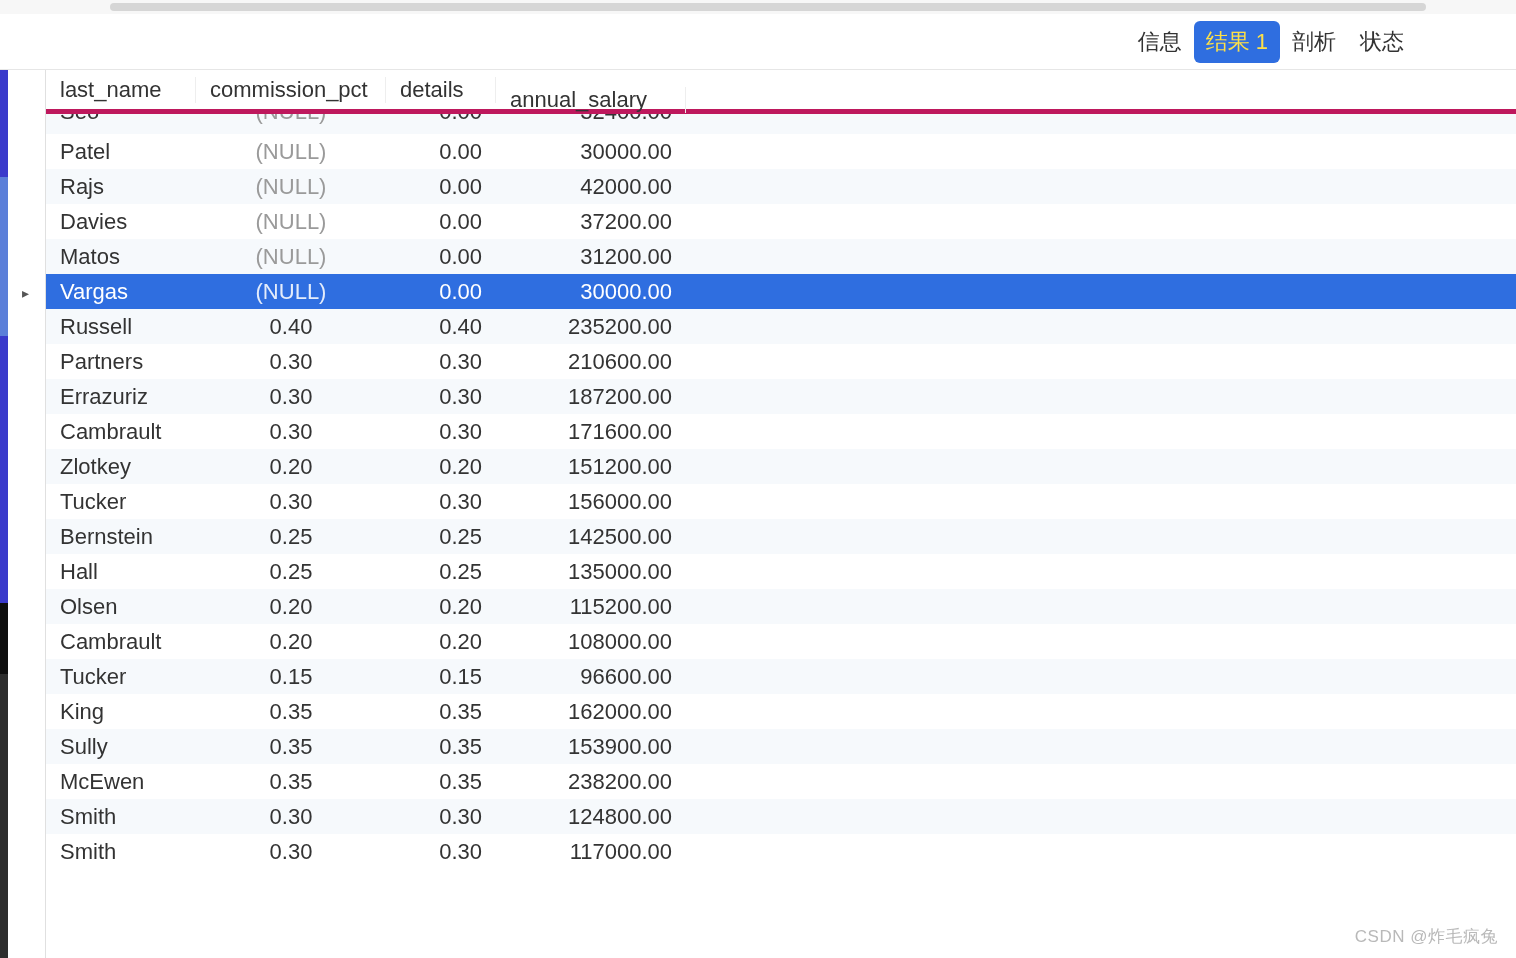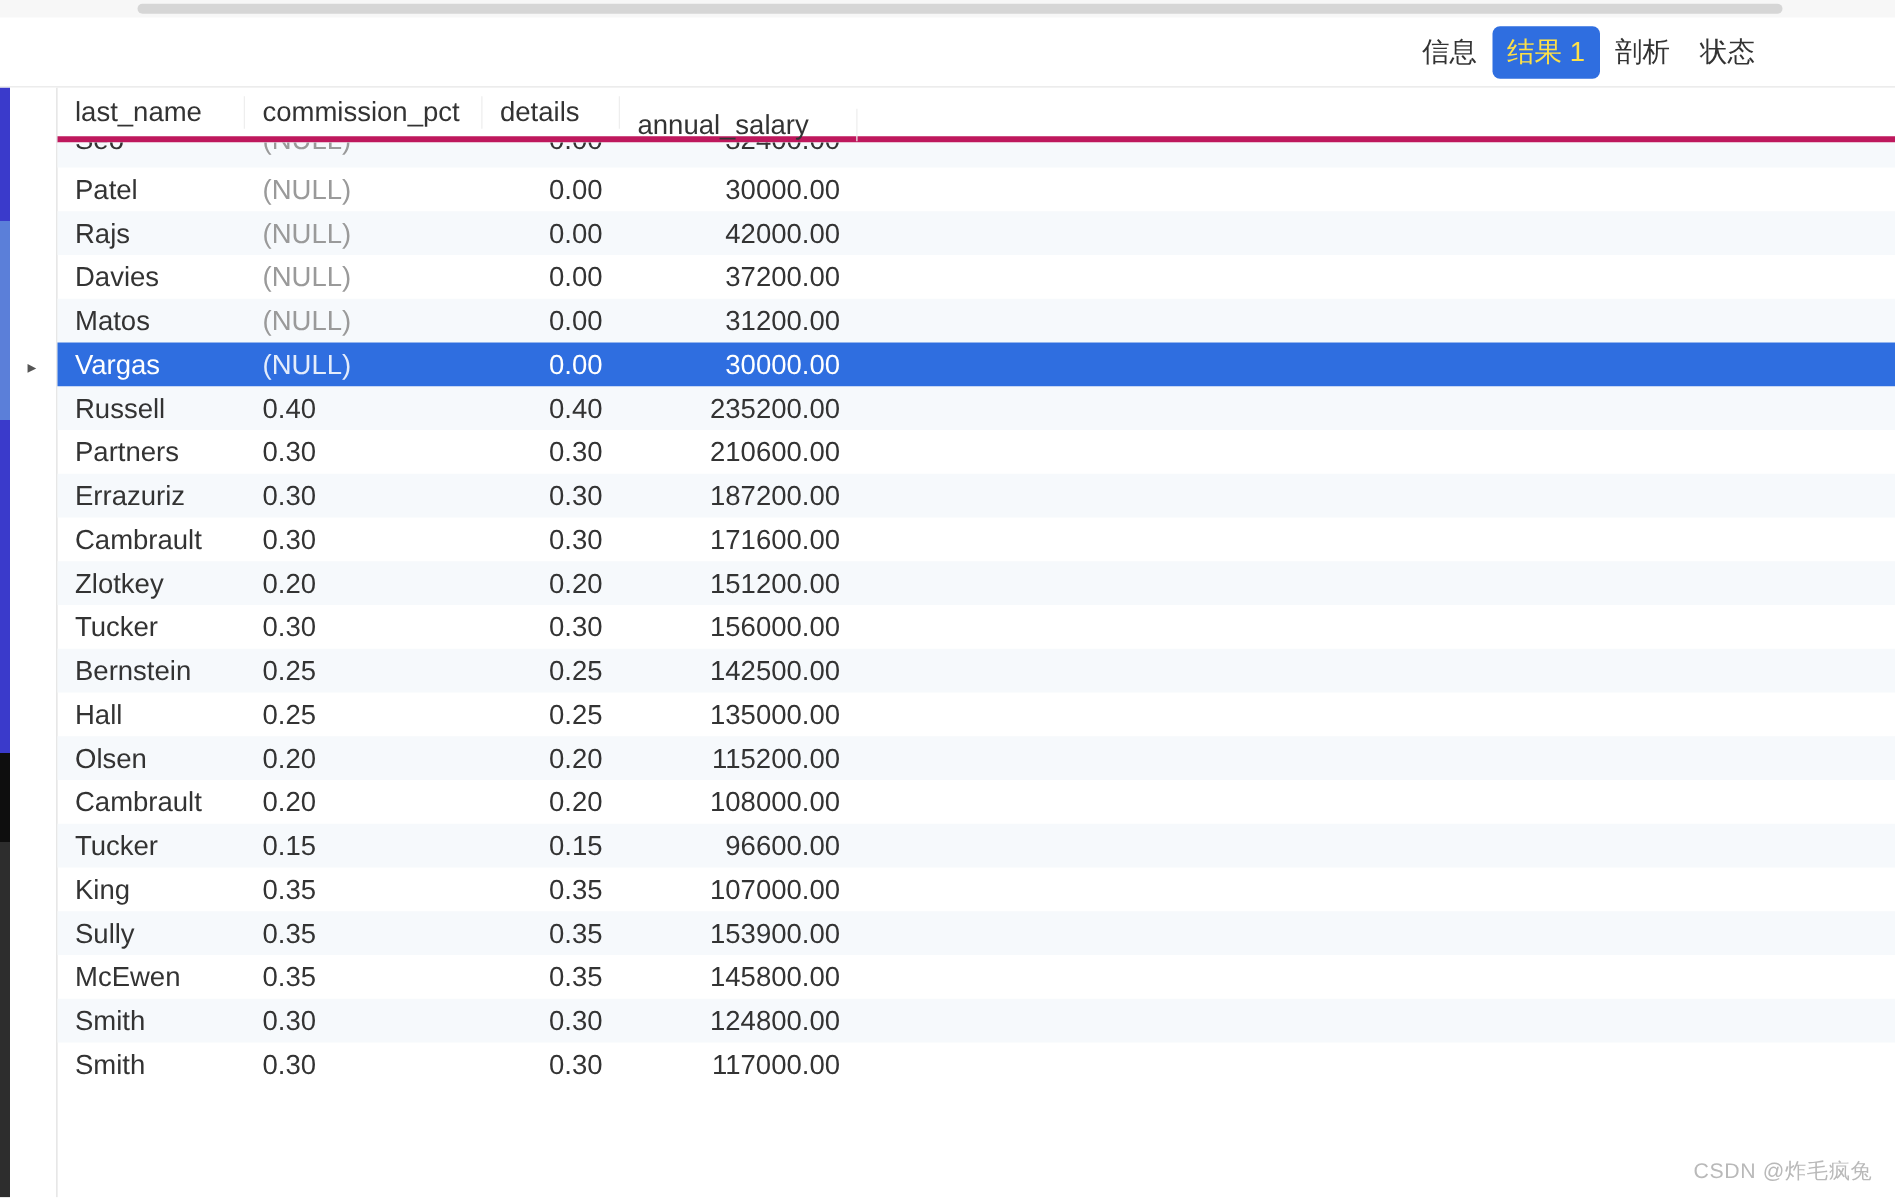--- a/index.html
+++ b/index.html
@@ -99,21 +99,21 @@
     .data-row.cut-top .cell {
       position: relative;
       top: -12px;
     }
     .data-cell {
       padding: 0 14px;
       white-space: nowrap;
       overflow: hidden;
     }
     .col-last_name { width: 150px; text-align: left; }
-    .col-commission_pct { width: 190px; text-align: left; }
+    .col-commission_pct { width: 190px; text-align: center; }
     .col-details { width: 110px; text-align: right; }
     .col-annual_salary { width: 190px; text-align: right; font-variant-numeric: tabular-nums; }
     .null-val { color: #9a9a9a; }
     .data-row.selected .null-val { color: #e4ecfb; }
     .row-marker {
       position: absolute;
       left: 20px;
       font-size: 14px;
       color: #555;
       transform: translateY(1px);
@@ -254,33 +254,33 @@
         <div class="data-row alt">
           <div class="data-cell col-last_name cell">Tucker</div>
           <div class="data-cell col-commission_pct cell">0.15</div>
           <div class="data-cell col-details cell">0.15</div>
           <div class="data-cell col-annual_salary cell">96600.00</div>
         </div>
         <div class="data-row">
           <div class="data-cell col-last_name cell">King</div>
           <div class="data-cell col-commission_pct cell">0.35</div>
           <div class="data-cell col-details cell">0.35</div>
-          <div class="data-cell col-annual_salary cell">107000.00</div>
+          <div class="data-cell col-annual_salary cell">162000.00</div>
         </div>
         <div class="data-row alt">
           <div class="data-cell col-last_name cell">Sully</div>
           <div class="data-cell col-commission_pct cell">0.35</div>
           <div class="data-cell col-details cell">0.35</div>
           <div class="data-cell col-annual_salary cell">153900.00</div>
         </div>
         <div class="data-row">
           <div class="data-cell col-last_name cell">McEwen</div>
           <div class="data-cell col-commission_pct cell">0.35</div>
           <div class="data-cell col-details cell">0.35</div>
-          <div class="data-cell col-annual_salary cell">145800.00</div>
+          <div class="data-cell col-annual_salary cell">238200.00</div>
         </div>
         <div class="data-row alt">
           <div class="data-cell col-last_name cell">Smith</div>
           <div class="data-cell col-commission_pct cell">0.30</div>
           <div class="data-cell col-details cell">0.30</div>
           <div class="data-cell col-annual_salary cell">124800.00</div>
         </div>
         <div class="data-row">
           <div class="data-cell col-last_name cell">Smith</div>
           <div class="data-cell col-commission_pct cell">0.30</div>

